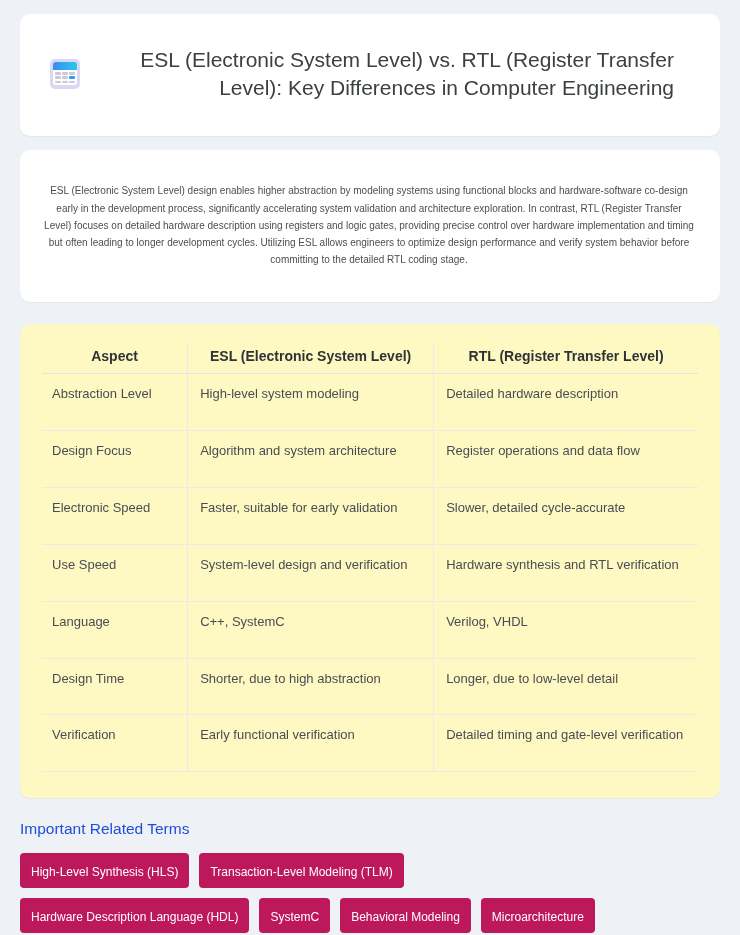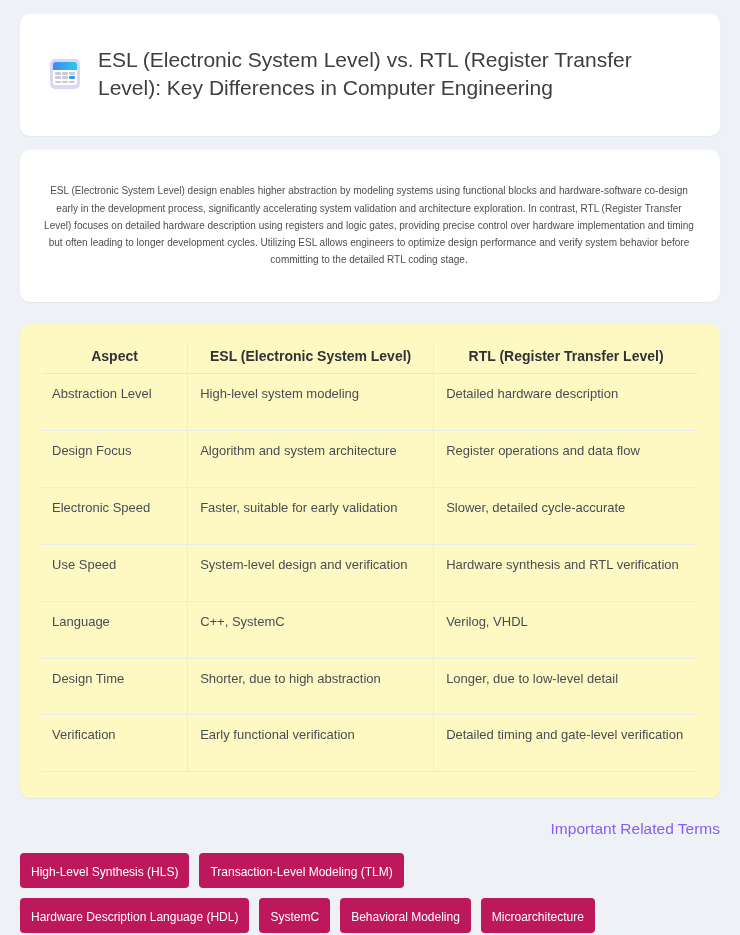--- a/index.html
+++ b/index.html
@@ -57,21 +57,21 @@
     grid-template-columns: repeat(3, 1fr);
     grid-template-rows: repeat(3, 1fr);
     gap: 1.5px;
     padding: 2px;
   }
   .title-icon .cal-body i { background: #c9cad6; border-radius: 1px; display: block; }
   .title-icon .cal-body i.hl { background: #2e9df2; }
 
   .title-text {
     flex: 1 1 auto;
-    text-align: left;
+    text-align: right;
     font-size: 21px;
     line-height: 1.34;
     font-weight: 400;
     color: #3c4043;
     padding-right: 22px;
   }
 
   
   .desc-card {
     background: #ffffff;
@@ -121,23 +121,23 @@
     border-bottom: 1px solid #e8eaec;
     vertical-align: middle;
     line-height: 1.45;
   }
   table.cmp td + td { border-left: 1px solid #e8eaec; }
   table.cmp td.aspect { padding-left: 10px; }
 
   
   .terms-section { margin-top: 22px; }
   .terms-title {
-    text-align: right;
+    text-align: left;
     font-size: 15.5px;
-    color: #8b5cf6;
+    color: #1d4ed8;
     margin-bottom: 15px;
   }
   .tag-rows { display: block; }
   .tag-row {
     display: flex;
     flex-wrap: nowrap;
     justify-content: flex-start;
     gap: 10px;
     margin-bottom: 10px;
   }

